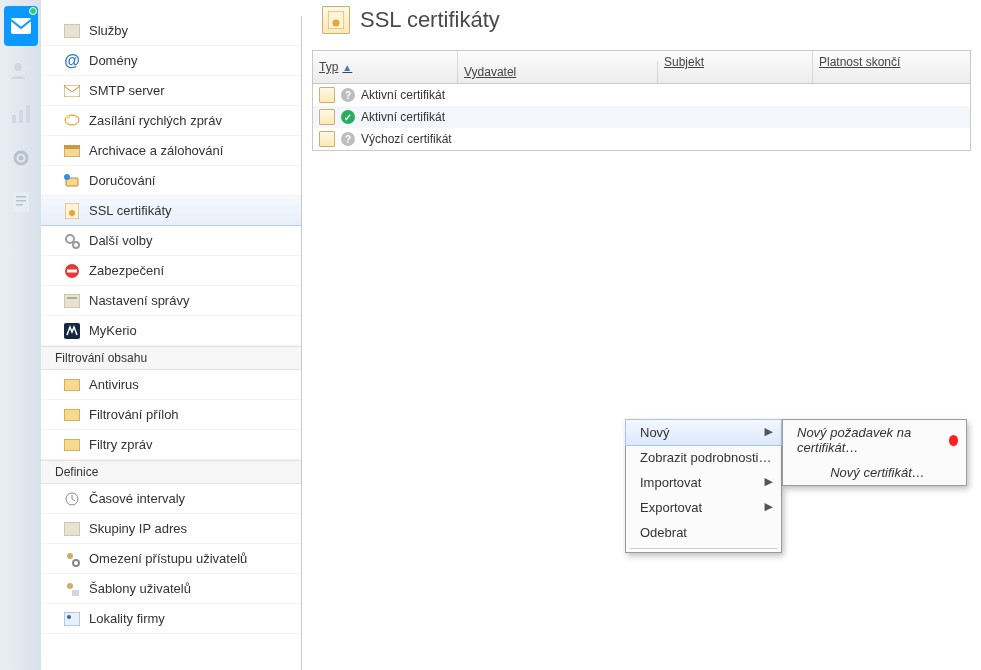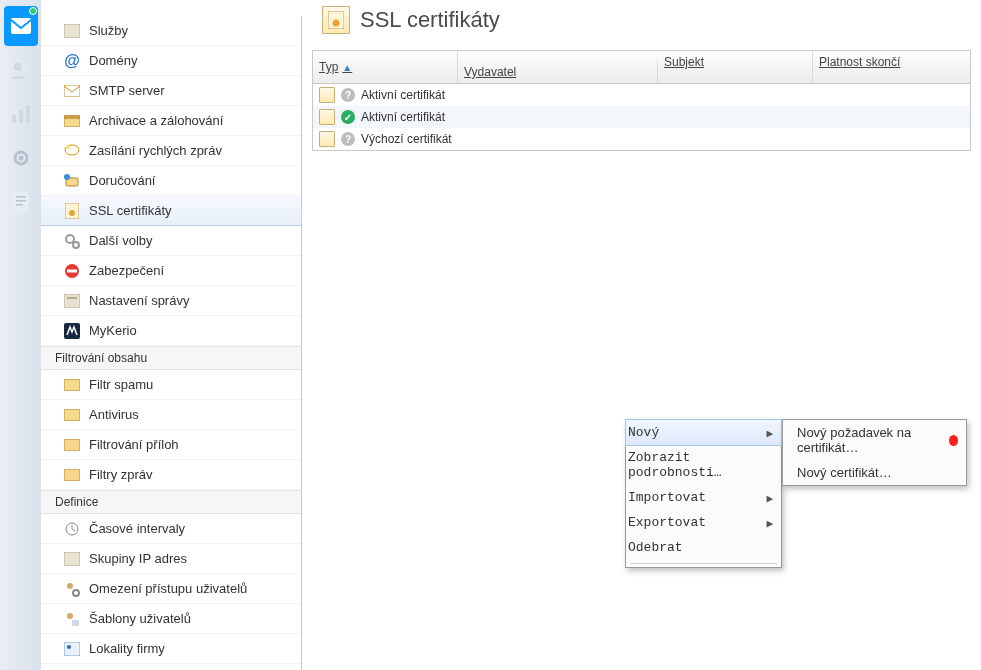--- a/index.html
+++ b/index.html
@@ -148,46 +148,46 @@
   .ctx {
     position: absolute;
     left: 625px; top: 419px;
     width: 157px;
     background: #fbfbfb;
     border: 1px solid #9a9a9a;
     box-shadow: 2px 3px 6px rgba(0,0,0,0.25);
     font-size: 13px;
   }
   .ctx-item {
-    display: flex; align-items: flex-end; justify-content: space-between;
-    padding: 5px 8px 5px 2px;
+    display: flex; align-items: flex-start; justify-content: space-between;
+    padding: 5px 8px 5px 14px;
     cursor: pointer;
-    font-family: Liberation Mono, monospace;
   }
   .ctx-item.hover {
     background: linear-gradient(to bottom, #f2f7ff, #dce9fb);
     border: 1px solid #a6c4ea;
     margin: -1px;
   }
   .ctx-sep { height:1px; background:#d0d0d0; margin:3px 4px; }
   .ctx .arrow { color:#555; font-size:11px; }
 
   
   .sub {
     position: absolute;
     left: 782px; top: 419px;
     width: 185px;
     background: #fbfbfb;
     border: 1px solid #9a9a9a;
     box-shadow: 2px 3px 6px rgba(0,0,0,0.25);
     font-size: 13px;
   }
   .sub-item {
-    display: flex; align-items: center; justify-content: space-between;
+    display: flex; align-items: center; justify-content: center;
     padding: 5px 8px 5px 14px;
+    font-style: italic;
   }
   .red-dot {
     width: 11px; height: 11px; border-radius: 50%;
     background: #ff1f1f;
   }
 
   
   svg { display:block; }
 </style>
 </head>
@@ -259,39 +259,39 @@
     <span class="ico">
         <svg width="16" height="12">
           <rect width="16" height="12" rx="1" fill="#fff" stroke="#c78c2f"></rect>
           <path d="M0 1 L8 7 L16 1" stroke="#c78c2f" fill="none"></path>
         </svg>
       </span>
     <span>SMTP server</span>
   </div>
   <div class="tree-item">
     <span class="ico">
+        <svg width="16" height="14">
+          <ellipse cx="8" cy="6" rx="7" ry="5" fill="#fff" stroke="#d09000"></ellipse>
+          <circle cx="4" cy="3" r="2" fill="#f7e36b"></circle>
+        </svg>
+      </span>
+    <span>Zasílání rychlých zpráv</span>
+  </div>
+  <div class="tree-item">
+    <span class="ico">
         <svg width="16" height="12">
           <rect width="16" height="12" rx="1" fill="#f6d98c" stroke="#b3893a"></rect>
           <rect x="0" y="0" width="16" height="4" fill="#c79b4b"></rect>
         </svg>
       </span>
     <span>Archivace a zálohování</span>
   </div>
   <div class="tree-item">
     <span class="ico">
         <svg width="16" height="14">
-          <ellipse cx="8" cy="6" rx="7" ry="5" fill="#fff" stroke="#d09000"></ellipse>
-          <circle cx="4" cy="3" r="2" fill="#f7e36b"></circle>
-        </svg>
-      </span>
-    <span>Zasílání rychlých zpráv</span>
-  </div>
-  <div class="tree-item">
-    <span class="ico">
-        <svg width="16" height="14">
           <rect x="2" y="4" width="12" height="8" rx="1" fill="#f6d98c" stroke="#b3893a"></rect>
           <circle cx="3" cy="3" r="3" fill="#3a8de0"></circle>
         </svg>
       </span>
     <span>Doručování</span>
   </div>
   <div class="tree-item selected">
     <span class="ico">
         <svg width="14" height="16">
           <rect width="14" height="16" rx="1" fill="#fff3d6" stroke="#c6a45c"></rect>
@@ -332,28 +332,20 @@
         <svg width="16" height="16">
           <rect width="16" height="16" rx="2" fill="#16283f"></rect>
           <path d="M3 12 L6 4 L8 9 L10 4 L13 12" stroke="#fff" stroke-width="1.5" fill="none"></path>
         </svg>
       </span>
     <span>MyKerio</span>
   </div>
 
   <div class="tree-header">Filtrování obsahu</div>
 
-  <div class="tree-item">
-    <span class="ico">
-        <svg width="16" height="12">
-          <rect width="16" height="12" rx="1" fill="#f6d98c" stroke="#b3893a"></rect>
-        </svg>
-      </span>
-    <span>Filtr spamu</span>
-  </div>
   <div class="tree-item">
     <span class="ico">
         <svg width="16" height="12">
           <rect width="16" height="12" rx="1" fill="#f6d98c" stroke="#b3893a"></rect>
         </svg>
       </span>
     <span>Antivirus</span>
   </div>
   <div class="tree-item">
     <span class="ico">

